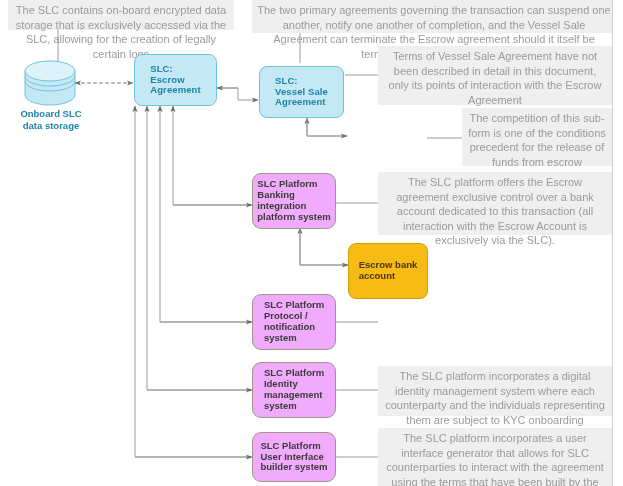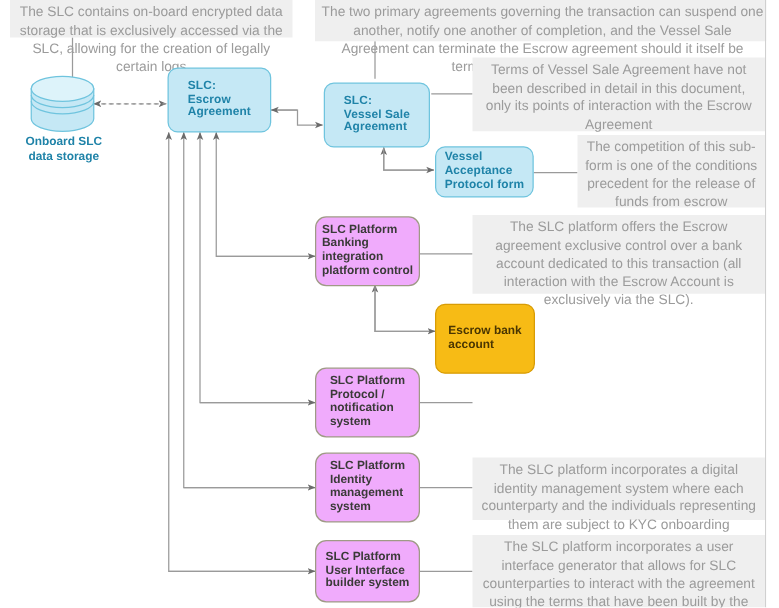--- a/index.html
+++ b/index.html
@@ -212,34 +212,27 @@
   </div>
 
   <div class="node slc-box" style="left:259px; top:66px; width:85px; height:52px;">
     <div>
       <div>SLC:</div>
       <div>Vessel Sale</div>
       <div>Agreement</div>
     </div>
   </div>
 
-  <div class="node slc-box" style="left:348px; top:117px; width:79px; height:41px;">
-    <div>
-      <div>Vessel</div>
-      <div>Acceptance</div>
-      <div>Protocol form</div>
-    </div>
-  </div>
 
   <div class="node plat-box" style="left:252px; top:173px; width:84px; height:56px;">
     <div>
       <div>SLC Platform</div>
       <div>Banking</div>
       <div>integration</div>
-      <div>platform control</div>
+      <div>platform system</div>
     </div>
   </div>
 
   <div class="node orange-box" style="left:348px; top:243px; width:80px; height:56px;">
     <div>
       <div>Escrow bank</div>
       <div>account</div>
     </div>
   </div>
 

